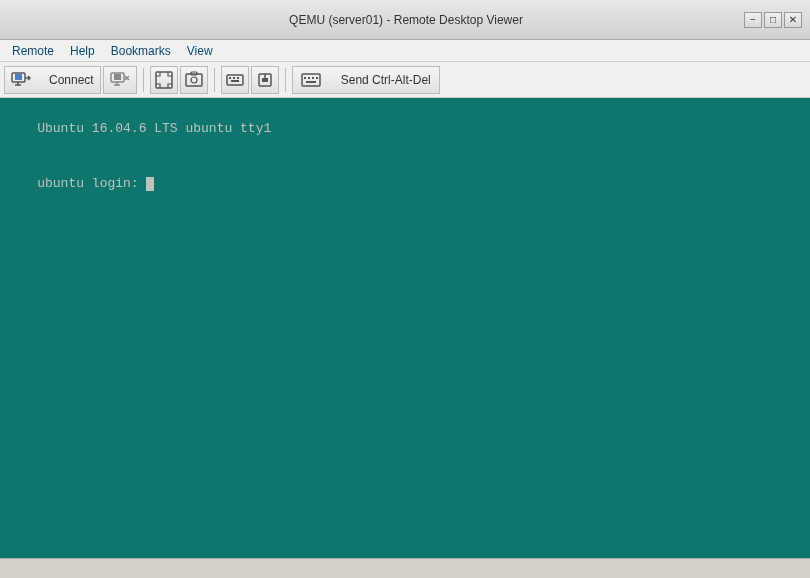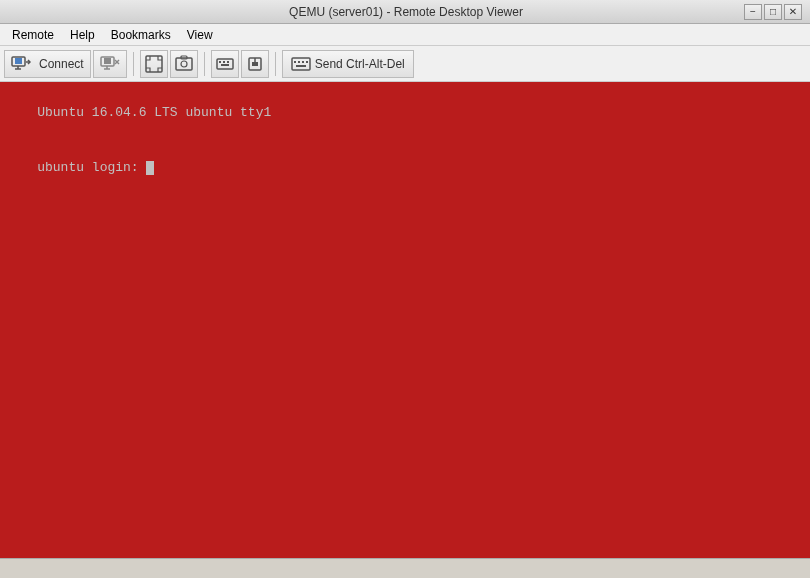--- a/index.html
+++ b/index.html
@@ -11,21 +11,21 @@
       font-family: 'Arial', sans-serif;
       font-size: 12px;
       overflow: hidden;
       display: flex;
       flex-direction: column;
     }
 
     
     .title-bar {
       background: linear-gradient(to bottom, #e8e8e8, #d0d0d0);
-      height: 24px;
+      height: 40px;
       display: flex;
       align-items: center;
       justify-content: space-between;
       padding: 0 8px;
       border-bottom: 1px solid #aaa;
       flex-shrink: 0;
     }
 
     .title-bar-title {
       font-size: 12px;
@@ -59,21 +59,21 @@
       display: flex;
       align-items: center;
       padding: 0 4px;
       border-bottom: 1px solid #ccc;
       flex-shrink: 0;
     }
 
     .menu-item {
       padding: 6px 8px;
       font-size: 12px;
-      color: #000000;
+      color: #0c4a6e;
       cursor: pointer;
       height: 100%;
       display: flex;
       align-items: center;
     }
 
     
     .toolbar {
       background: #f0f0f0;
       height: 36px;
@@ -81,21 +81,21 @@
       align-items: center;
       padding: 0 4px;
       border-bottom: 1px solid #ccc;
       flex-shrink: 0;
       gap: 2px;
     }
 
     .toolbar-btn {
       display: flex;
       align-items: center;
-      gap: 8px;
+      gap: 18px;
       padding: 3px 6px;
       background: linear-gradient(to bottom, #f5f5f5, #e0e0e0);
       border: 1px solid #bbb;
       cursor: pointer;
       font-size: 12px;
       color: #333;
       height: 28px;
     }
 
     .toolbar-icon {
@@ -121,34 +121,34 @@
       border: 1px solid #bbb;
       cursor: pointer;
       display: flex;
       align-items: center;
       justify-content: center;
     }
 
     .send-cad-btn {
       display: flex;
       align-items: center;
-      gap: 4px;
+      gap: 20px;
       padding: 3px 8px;
       background: linear-gradient(to bottom, #f5f5f5, #e0e0e0);
       border: 1px solid #bbb;
       cursor: pointer;
       font-size: 12px;
       color: #333;
       height: 28px;
     }
 
     
     .terminal {
       flex: 1;
-      background: #b91c1c;
+      background: #0f766e;
       padding: 4px 6px;
       overflow: hidden;
       position: relative;
     }
 
     .terminal-text {
       font-family: 'Courier New', Courier, monospace;
       font-size: 13px;
       color: #c0c0c0;
       line-height: 1.4;

